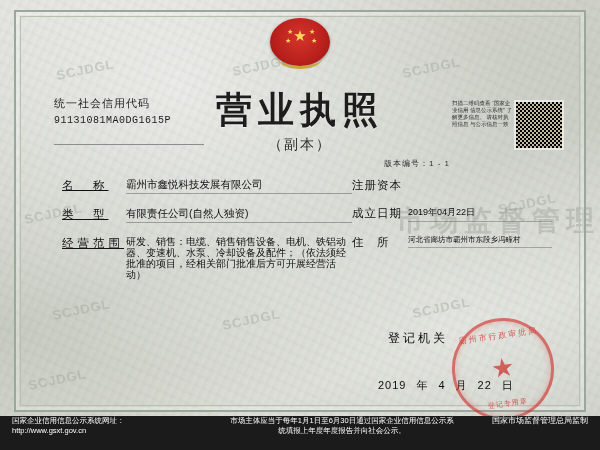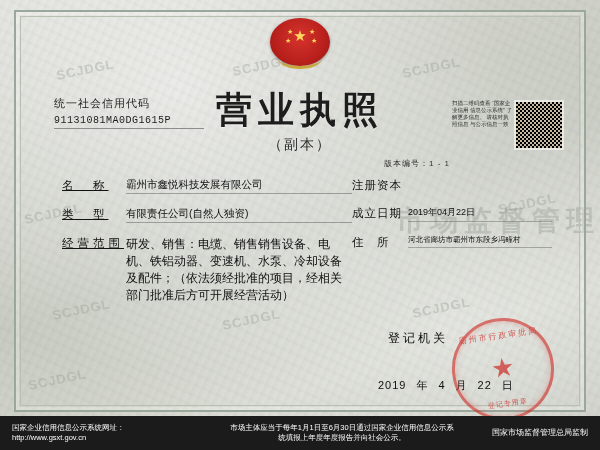--- a/index.html
+++ b/index.html
@@ -82,21 +82,21 @@
     position:absolute;right:150px;top:158px;font-size:8px;color:#333;letter-spacing:1px;
   }
   
   .code-box{
     position:absolute;left:54px;top:96px;width:160px;
   }
   .code-label{font-size:11px;color:#1c1c1c;letter-spacing:1px;}
   .code-line{
     margin-top:4px;font-family:"Liberation Mono",monospace;
     font-size:10px;color:#1c1c1c;letter-spacing:.5px;
-    border-bottom:1px solid #8d8d8d;padding-bottom:2px;width:150px;
+    border-bottom:1px solid #8d8d8d;padding-bottom:18px;width:150px;
   }
   
   .qr{
     position:absolute;right:36px;top:100px;width:46px;height:46px;
     background:
       repeating-linear-gradient(0deg,#23303f 0 2px, #e9eae4 2px 4px),
       repeating-linear-gradient(90deg,#23303f 0 2px, #e9eae4 2px 4px);
     background-blend-mode:difference;
     border:2px solid #e9eae4;
   }
@@ -108,21 +108,21 @@
   .fields{position:absolute;left:62px;top:178px;width:290px;}
   .row{display:flex;align-items:flex-start;margin-bottom:13px;}
   .lbl{
     width:64px;flex:0 0 64px;font-size:11.5px;color:#121212;letter-spacing:4px;text-decoration:underline;
   }
   .val{
     flex:1;font-size:10.5px;color:#101010;line-height:13px;
     border-bottom:1px solid rgba(80,80,80,.45);padding-bottom:2px;
   }
   .val.multi{border-bottom:none;}
-  .val.small{font-size:12px;line-height:17px;}
+  .val.small{font-size:10px;line-height:11px;}
   .right-fields{position:absolute;left:352px;top:178px;width:200px;}
   .rrow{display:flex;align-items:flex-start;margin-bottom:13px;}
   .rlbl{width:56px;flex:0 0 56px;font-size:11.5px;color:#121212;letter-spacing:1px;}
   .rval{flex:1;font-size:9px;color:#101010;line-height:13px;border-bottom:1px solid rgba(80,80,80,.4);padding-bottom:2px;}
   .rval.addr{font-size:7.5px;line-height:10px;}
   
   .registrar{
     position:absolute;left:388px;top:330px;font-size:12px;color:#101010;letter-spacing:3px;
   }
   .date-line{
@@ -146,21 +146,21 @@
     position:absolute;left:0;right:0;top:9px;text-align:center;
     font-size:8px;color:rgba(205,40,35,.9);letter-spacing:2px;
   }
   .seal .s-bottom{
     position:absolute;left:0;right:0;bottom:8px;text-align:center;
     font-size:7px;color:rgba(205,40,35,.9);letter-spacing:1px;
   }
   
   .footer{
     position:absolute;left:0;right:0;bottom:0;height:34px;
-    background:#1b1b1b;color:#fff;display:flex;align-items:center;
+    background:#1b1b1b;color:#fff;display:flex;
     justify-content:space-between;padding:0 12px;box-sizing:border-box;
   }
   .f-left{font-size:7.5px;line-height:10px;max-width:180px;}
   .f-mid{font-size:7.5px;line-height:10px;text-align:center;max-width:230px;}
   .f-right{font-size:8px;line-height:10px;text-align:right;max-width:160px;}
 </style>
 </head>
 <body>
 
 <div id="page">

